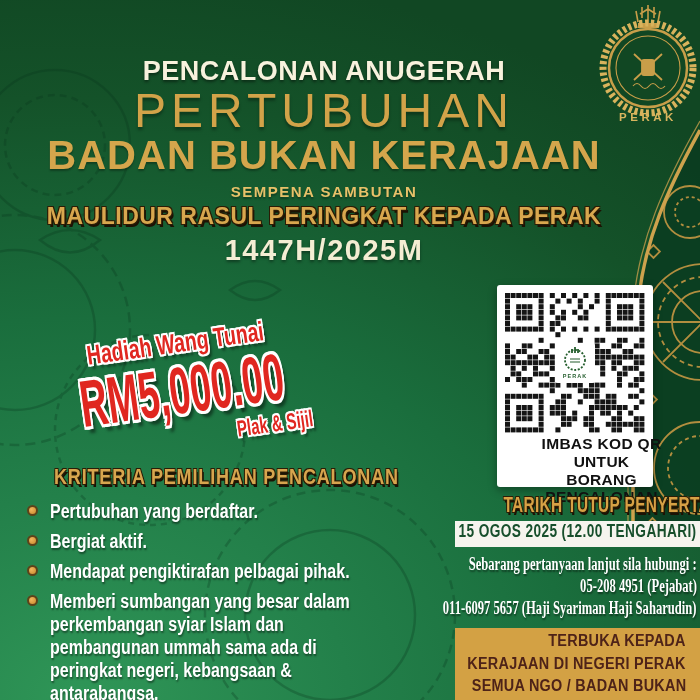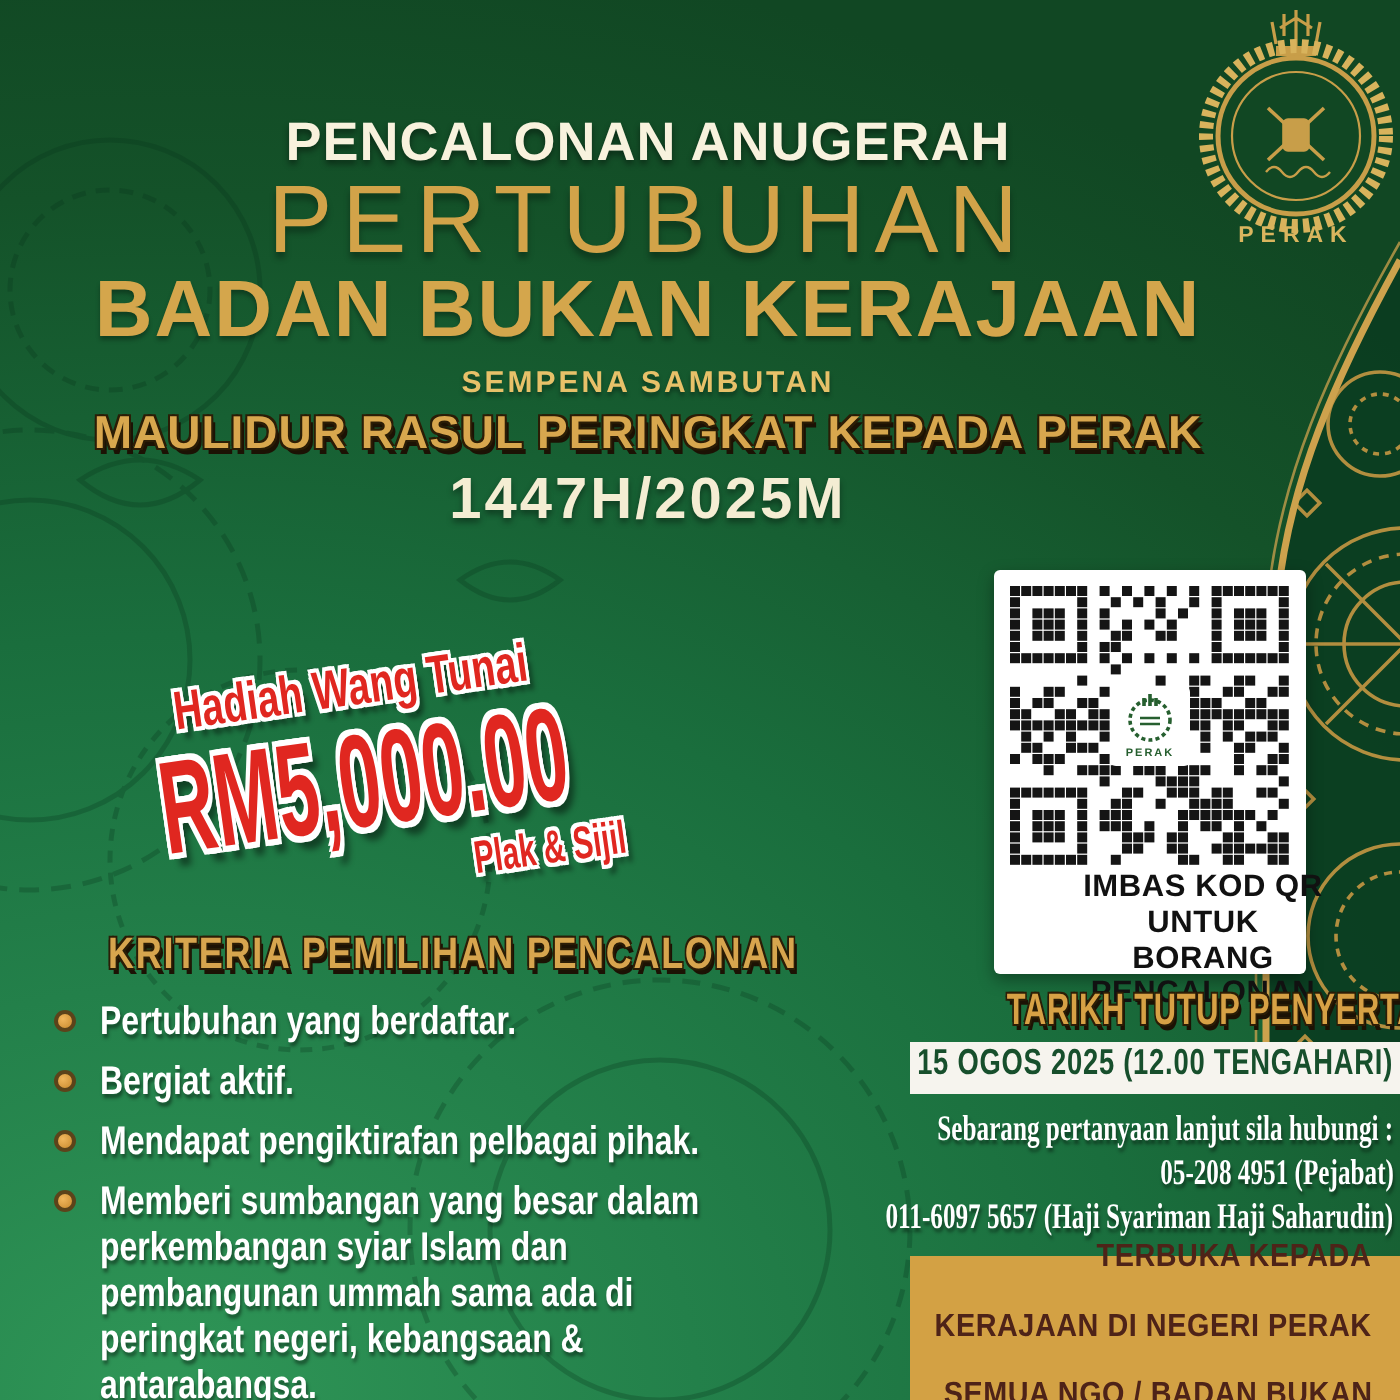--- a/index.html
+++ b/index.html
@@ -69,21 +69,21 @@
     display:flex;align-items:flex-start;justify-content:center;z-index:2;}
   .date-strip span{font-size:18px;font-weight:800;color:#174f2c;letter-spacing:.5px;}
   .contact{position:absolute;right:3px;top:553px;width:340px;display:flex;flex-direction:column;
     align-items:flex-end;z-index:2;}
   .contact .line{height:22px;font-size:18px;font-weight:700;color:#fff;line-height:22px;
     text-shadow:1px 2px 2px rgba(0,0,0,.45);font-family:Liberation Serif, serif;}
 
   
   .footer-box{position:absolute;left:455px;top:628px;width:245px;height:72px;background:#d3a144;
     display:flex;flex-direction:column;justify-content:center;align-items:flex-end;
-    padding-right:14px;z-index:2;gap:12px;}
+    padding-right:14px;z-index:2;}
   .footer-box .fl{font-size:16px;font-weight:800;color:#4e2318;line-height:1.4;letter-spacing:.3px;}
 
   .ornament{position:absolute;left:0;top:0;z-index:0;pointer-events:none;}
   .crest{position:absolute;left:586px;top:2px;z-index:1;}
 </style>
 </head>
 <body>
 
 <div id="poster">
 

